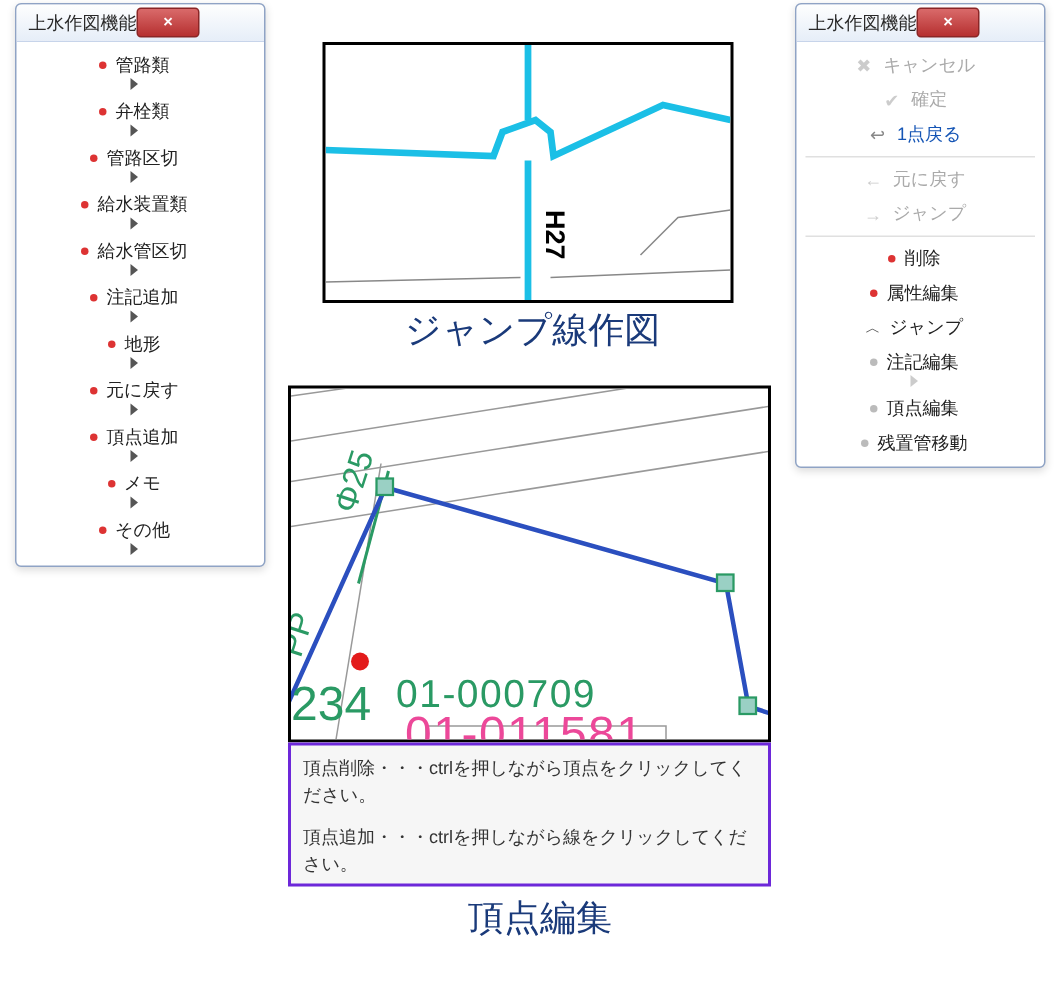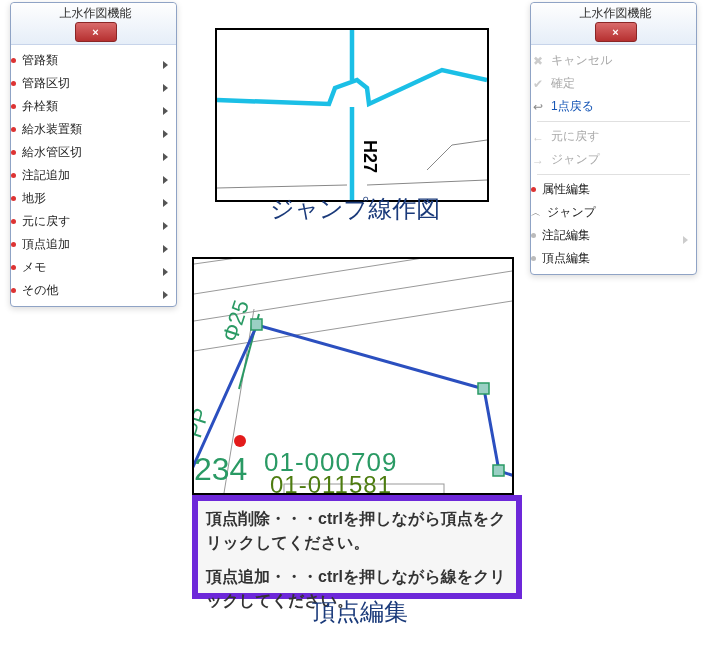--- a/index.html
+++ b/index.html
@@ -23,21 +23,20 @@
   .panel-title {
     display: flex;
     align-items: center;
     justify-content: flex-start;
     background: linear-gradient(#fefefe, #e6eef8);
     border-bottom: 1px solid #c7d4ea;
     padding: 2px 4px 2px 8px;
     border-radius: 4px 4px 0 0;
     font-size: 12px;
     color: #2a2a2a;
-    flex-direction: column;
   }
   .close-btn {
     width: 40px;
     height: 18px;
     background: linear-gradient(#d96a6a, #b63030);
     border: 1px solid #8a2626;
     border-radius: 3px;
     color: #fff;
     font-weight: bold;
     font-size: 11px;
@@ -45,26 +44,27 @@
     align-items: center;
     justify-content: center;
     cursor: pointer;
     line-height: 1;
   }
   .panel-body {
     padding: 4px 0;
   }
   .menu-item {
     display: flex;
-    align-items: flex-end;
+    align-items: center;
     justify-content: space-between;
     padding: 3px 8px 3px 0;
     cursor: pointer;
     color: #222;
     font-size: 12px;
+    flex-direction: column;
   }
   .menu-item.disabled { color: #aaa; cursor: default; }
   .menu-left {
     display: flex;
     align-items: center;
     gap: 6px;
   }
   .bullet-red {
     width: 5px; height: 5px; border-radius: 50%;
     background: #d33;
@@ -108,27 +108,26 @@
     overflow: hidden;
   }
   .caption {
     position: absolute;
     font-size: 24px;
     color: #1a3a7a;
     text-align: center;
   }
   .instr-box {
     position: absolute;
-    border: 6px solid #6d28d9;
+    border: 2px solid #6d28d9;
     background: #f6f6f6;
     padding: 6px 8px;
-    font-size: 16px;
+    font-size: 12px;
     color: #333;
     line-height: 1.5;
-    font-weight: bold;
   }
 </style>
 </head>
 <body>
 
 <div class="panel" style="left:10px; top:2px; width:165px;">
   <div class="panel-title">
     <span>上水作図機能</span>
     <div class="close-btn">
       <span>×</span>
@@ -138,28 +137,28 @@
     <div class="menu-item">
         <span class="menu-left">
           <span class="bullet-red"></span>
           <span>管路類</span>
         </span>
         <span class="caret"></span>
       </div>
     <div class="menu-item">
         <span class="menu-left">
           <span class="bullet-red"></span>
+          <span>弁栓類</span>
+        </span>
+        <span class="caret"></span>
+      </div>
+    <div class="menu-item">
+        <span class="menu-left">
+          <span class="bullet-red"></span>
           <span>管路区切</span>
-        </span>
-        <span class="caret"></span>
-      </div>
-    <div class="menu-item">
-        <span class="menu-left">
-          <span class="bullet-red"></span>
-          <span>弁栓類</span>
         </span>
         <span class="caret"></span>
       </div>
     <div class="menu-item">
         <span class="menu-left">
           <span class="bullet-red"></span>
           <span>給水装置類</span>
         </span>
         <span class="caret"></span>
       </div>
@@ -251,60 +250,72 @@
     <div class="menu-item disabled">
         <span class="menu-left">
           <span class="icon disabled">→</span>
           <span>ジャンプ</span>
         </span>
       </div>
     <div class="sep"></div>
     <div class="menu-item">
         <span class="menu-left">
           <span class="bullet-red"></span>
+          <span>削除</span>
+        </span>
+      </div>
+    <div class="menu-item">
+        <span class="menu-left">
+          <span class="bullet-red"></span>
           <span>属性編集</span>
         </span>
       </div>
     <div class="menu-item">
         <span class="menu-left">
           <span class="chevron-collapse">︿</span>
           <span>ジャンプ</span>
         </span>
       </div>
     <div class="menu-item">
         <span class="menu-left">
           <span class="bullet-gray"></span>
           <span>注記編集</span>
         </span>
         <span class="caret gray"></span>
       </div>
     <div class="menu-item">
         <span class="menu-left">
           <span class="bullet-gray"></span>
           <span>頂点編集</span>
+        </span>
+      </div>
+    <div class="menu-item">
+        <span class="menu-left">
+          <span class="bullet-gray"></span>
+          <span>残置管移動</span>
         </span>
       </div>
   </div>
 </div>
 
 <div class="figure" style="left:215px; top:28px; width:270px; height:170px;">
   <svg width="270" height="170">
 
     <line x1="0" y1="158" x2="130" y2="155" stroke="#888" stroke-width="1"></line>
     <line x1="150" y1="155" x2="270" y2="150" stroke="#888" stroke-width="1"></line>
     <polyline points="210,140 235,115 270,110" fill="none" stroke="#888" stroke-width="1"></polyline>
 
     <polyline points="0,70 112,74 118,58 140,50 150,58 152,74 225,40 270,50" fill="none" stroke="#1bbfe6" stroke-width="4.5"></polyline>
 
     <line x1="135" y1="0" x2="135" y2="50" stroke="#1bbfe6" stroke-width="4.5"></line>
     <line x1="135" y1="77" x2="135" y2="170" stroke="#1bbfe6" stroke-width="4.5"></line>
   </svg>
   <div style="position:absolute; left:142px; top:110px; writing-mode:vertical-rl; font-family:'Arial Black',sans-serif; font-size:18px; color:#000; font-weight:bold;">H27</div>
 </div>
-<div class="caption" style="left:215px; top:193px; width:280px;">ジャンプ線作図</div>
+<div class="caption" style="left:215px; top:204px; width:280px;">ジャンプ線作図</div>
 
 <div class="figure" style="left:192px; top:257px; width:318px; height:234px;">
   <svg width="318" height="234">
 
     <line x1="0" y1="5" x2="318" y2="-40" stroke="#999" stroke-width="1"></line>
     <line x1="0" y1="35" x2="318" y2="-15" stroke="#999" stroke-width="1"></line>
     <line x1="0" y1="62" x2="318" y2="12" stroke="#999" stroke-width="1"></line>
     <line x1="0" y1="92" x2="318" y2="42" stroke="#999" stroke-width="1"></line>
     <line x1="30" y1="234" x2="60" y2="50" stroke="#999" stroke-width="1"></line>
     <rect x="90" y="225" width="160" height="40" fill="none" stroke="#999" stroke-width="1"></rect>
@@ -315,21 +326,21 @@
     <rect x="57" y="60" width="11" height="11" fill="#9ad0c4" stroke="#2a9a64" stroke-width="1.5"></rect>
     <rect x="284" y="124" width="11" height="11" fill="#9ad0c4" stroke="#2a9a64" stroke-width="1.5"></rect>
     <rect x="299" y="206" width="11" height="11" fill="#9ad0c4" stroke="#2a9a64" stroke-width="1.5"></rect>
 
     <circle cx="46" cy="182" r="6" fill="#e31b1b"></circle>
   </svg>
   <div style="position:absolute; left:48px; top:60px; transform:rotate(-72deg); transform-origin:left bottom; color:#2a9a64; font-size:22px;">Φ25</div>
   <div style="position:absolute; left:12px; top:156px; transform:rotate(-72deg); transform-origin:left bottom; color:#2a9a64; font-size:22px;">PP</div>
   <div style="position:absolute; left:0px; top:192px; color:#2a9a64; font-size:32px;">234</div>
   <div style="position:absolute; left:70px; top:188px; color:#2a9a64; font-size:26px; letter-spacing:1px;">01-000709</div>
-  <div style="position:absolute; left:76px; top:212px; color:#4d7c0f; font-size:24px; letter-spacing:1px;">01-011581</div>
+  <div style="position:absolute; left:76px; top:212px; color:#ec4899; font-size:32px; letter-spacing:1px;">01-011581</div>
 </div>
 
 <div class="instr-box" style="left:192px; top:495px; width:302px; height:80px;">
   <div>頂点削除・・・ctrlを押しながら頂点をクリックしてください。</div>
   <div style="height:10px;"></div>
   <div>頂点追加・・・ctrlを押しながら線をクリックしてください。</div>
 </div>
 
 <div class="caption" style="left:270px; top:596px; width:180px;">頂点編集</div>
 

